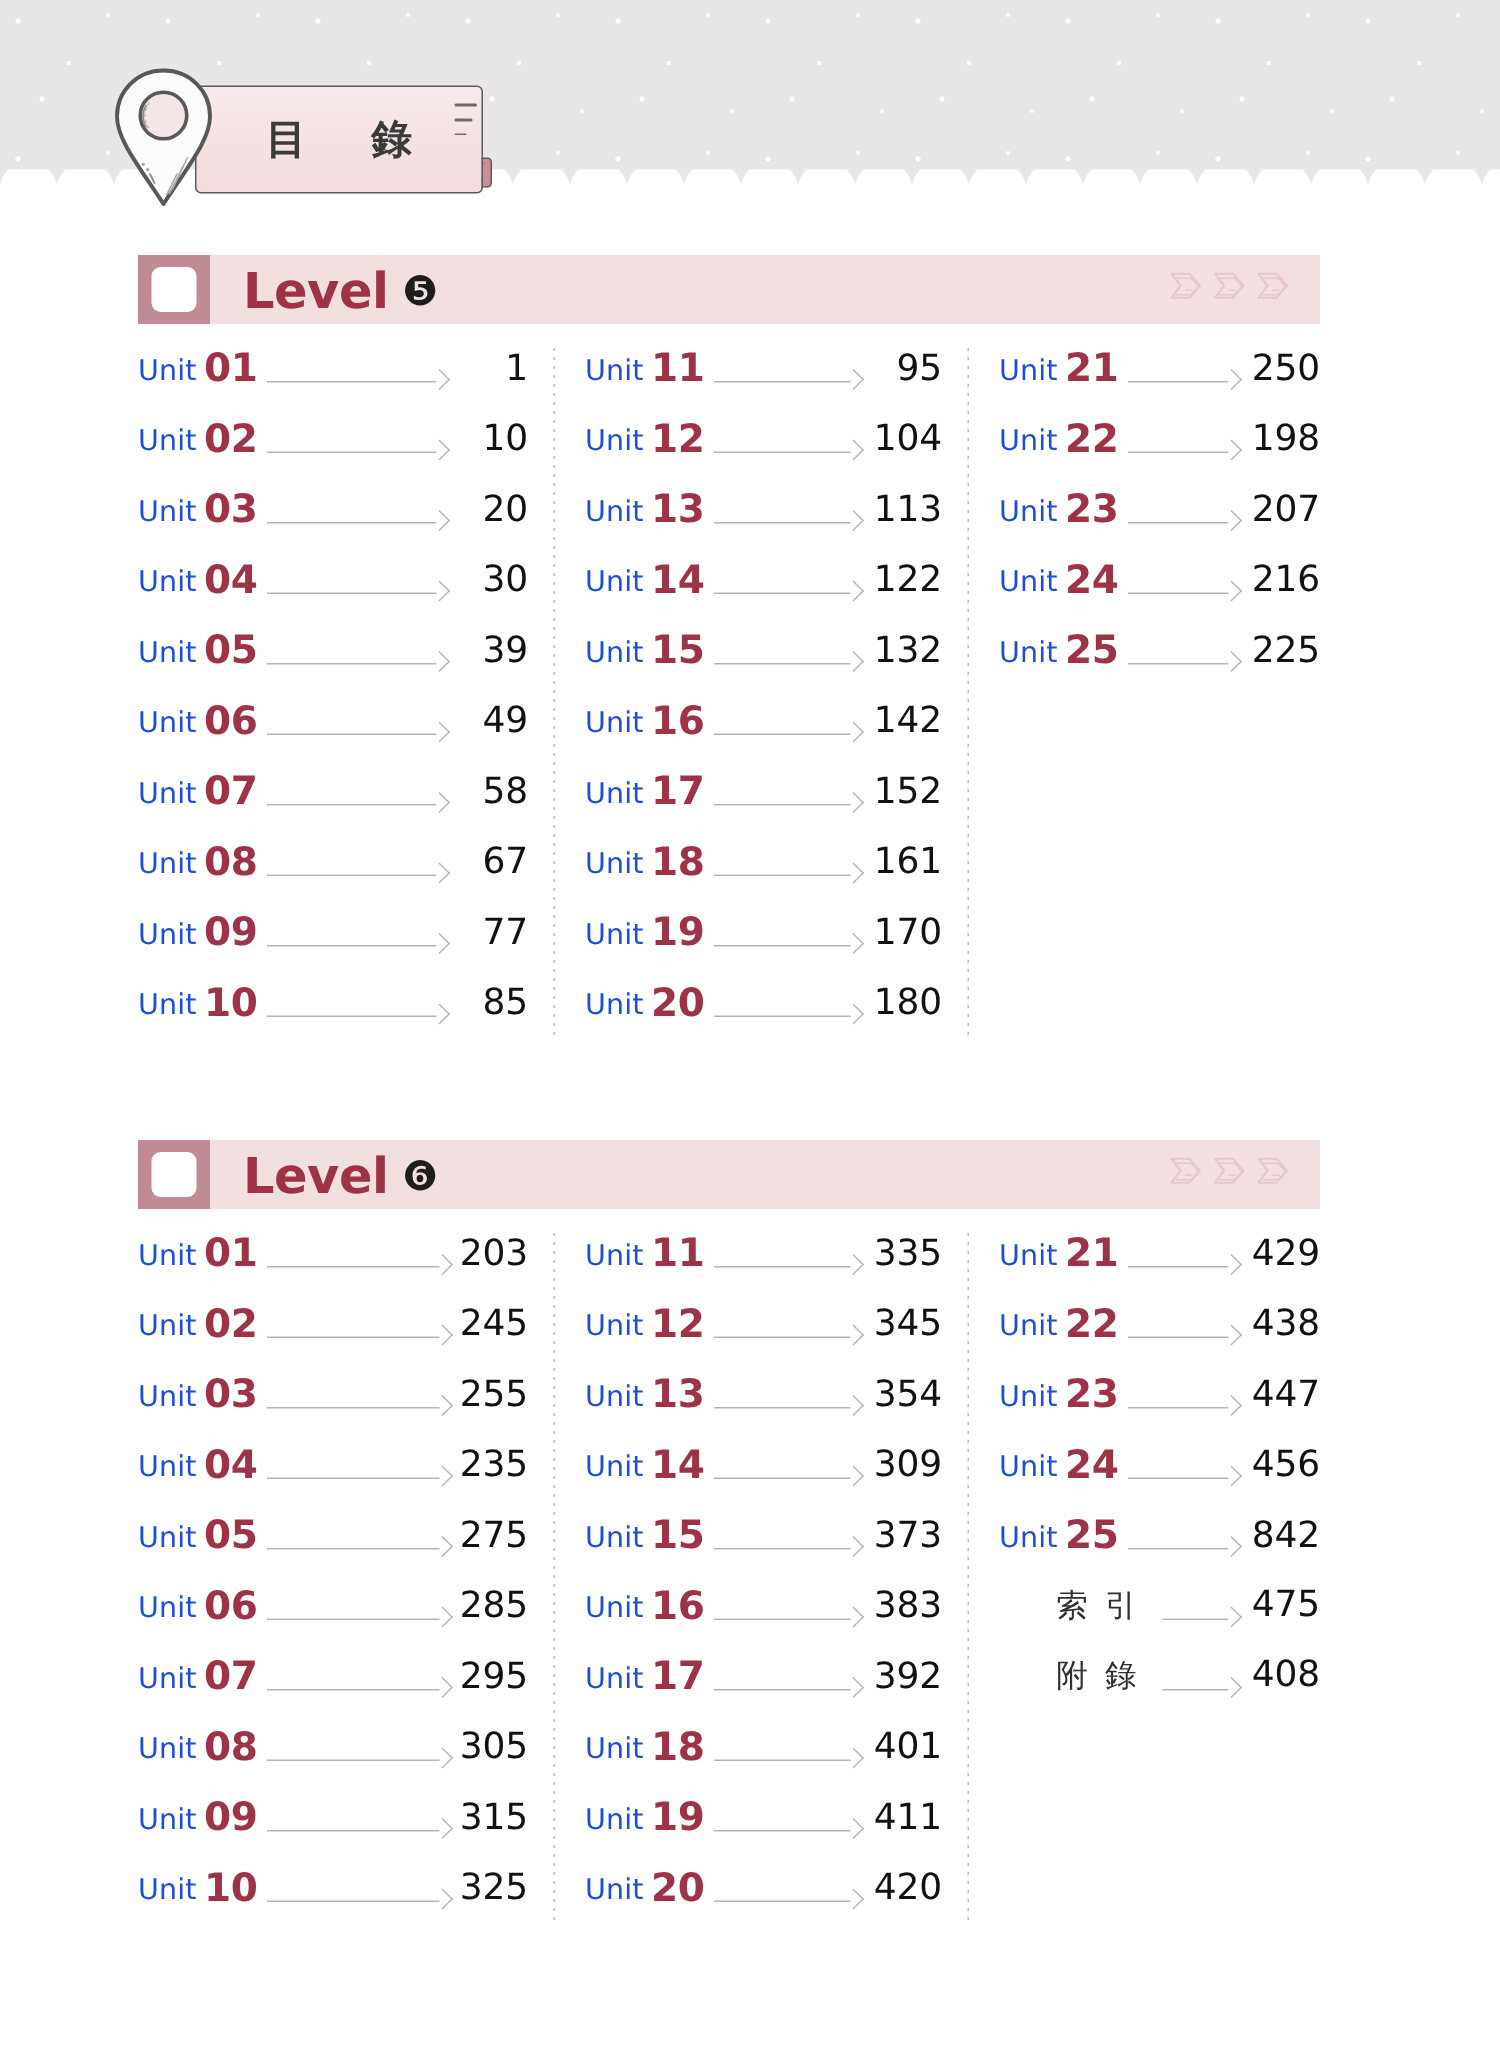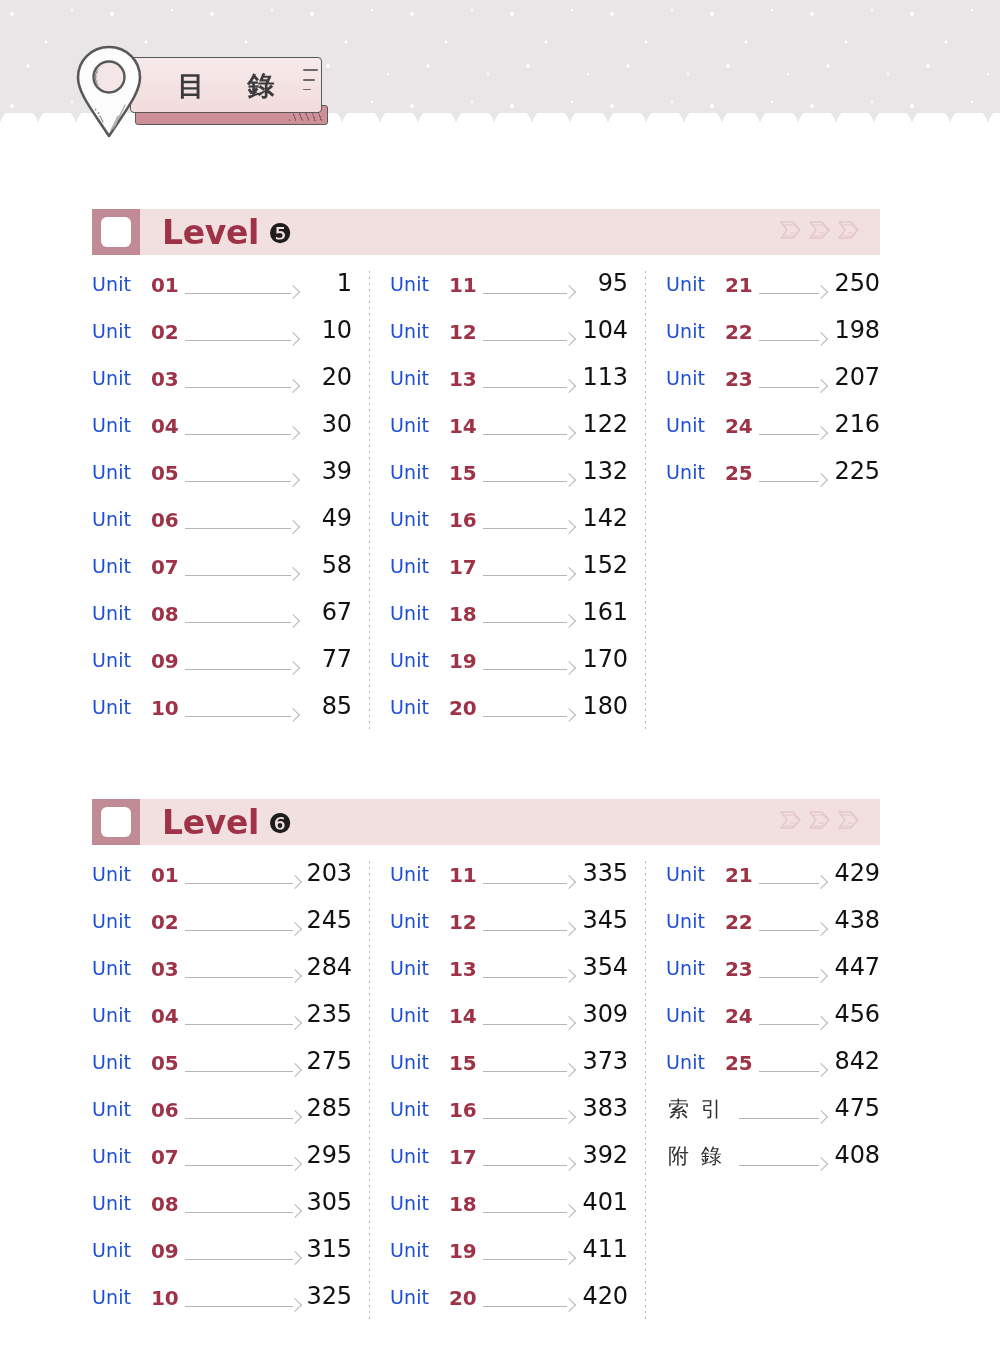--- a/index.html
+++ b/index.html
@@ -84,21 +84,21 @@
     content: "";
     position: absolute;
     right: 4px; top: 2px;
     width: 34px; height: 13px;
     background-image: repeating-linear-gradient(70deg, #8a6068 0 1.2px, transparent 1.2px 6px);
   }
   .banner-main {
     position: absolute;
     left: 0; top: 0;
     width: 192px;
-    height: 56px;
+    height: 72px;
     background: linear-gradient(180deg, #f7eaea 0%, #f2dcdd 100%);
     border: 1.8px solid #5a5a5a;
     border-radius: 4px;
     box-sizing: border-box;
     display: flex;
     align-items: center;
     justify-content: center;
   }
   .banner-text {
     font-family: "DejaVu Sans", "Liberation Sans", sans-serif;
@@ -137,21 +137,20 @@
   }
   #level-5 { top: 170px; }
   #level-6 { top: 760px; }
 
   .level-header {
     position: relative;
     height: 46px;
     background: #f2dfe0;
     display: flex;
     align-items: center;
-    margin-top: 39px;
   }
   .level-badge {
     width: 48px;
     height: 46px;
     background: #c08b94;
     display: flex;
     align-items: center;
     justify-content: center;
     flex: none;
   }
@@ -230,35 +229,36 @@
   }
   .lbl-unit {
     font-family: "DejaVu Sans", "Liberation Sans", sans-serif;
     font-size: 19px;
     font-weight: 400;
     color: #1d4ed8;
     letter-spacing: 0.005em;
   }
   .lbl-num {
     font-family: "DejaVu Sans", "Liberation Sans", sans-serif;
-    font-size: 20px;
+    font-size: 26px;
     font-weight: 700;
     color: #9e3347;
-    margin-left: 20px;
+    margin-left: 5px;
     letter-spacing: -0.01em;
     position: relative;
     top: 1px;
   }
   .lbl-cjk {
     font-family: "DejaVu Sans", "Liberation Sans", sans-serif;
     font-size: 21px;
     font-weight: 400;
     color: #303030;
     letter-spacing: 0.55em;
     padding-left: 0.1em;
+    margin-left: 36px;
   }
 
   .toc-arrow {
     flex: 1 1 auto;
     position: relative;
     height: 10px;
     min-width: 26px;
     align-self: center;
     margin: 0 6px;
   }
@@ -622,21 +622,21 @@
             </div>
             <div class="toc-arrow"></div>
             <div class="toc-page">245</div>
           </div>
           <div class="toc-row">
             <div class="toc-label">
               <span class="lbl-unit">Unit</span>
               <span class="lbl-num">03</span>
             </div>
             <div class="toc-arrow"></div>
-            <div class="toc-page">284</div>
+            <div class="toc-page">255</div>
           </div>
           <div class="toc-row">
             <div class="toc-label">
               <span class="lbl-unit">Unit</span>
               <span class="lbl-num">04</span>
             </div>
             <div class="toc-arrow"></div>
             <div class="toc-page">235</div>
           </div>
           <div class="toc-row">

